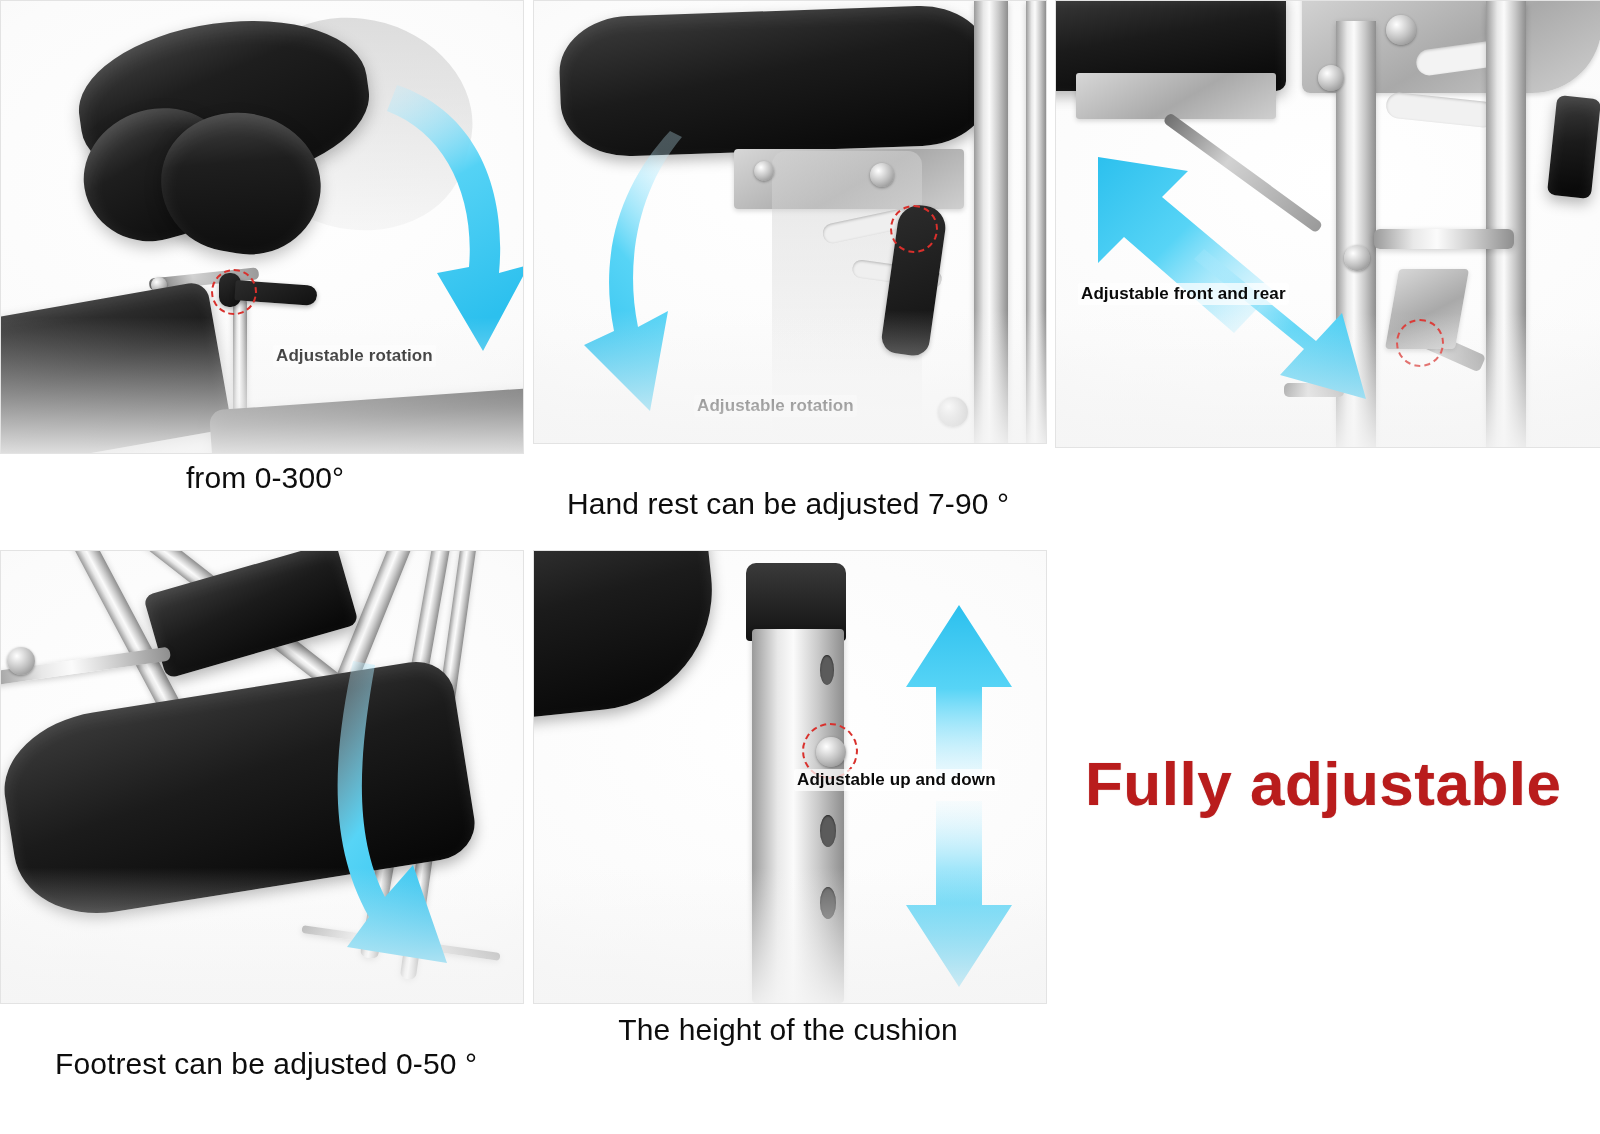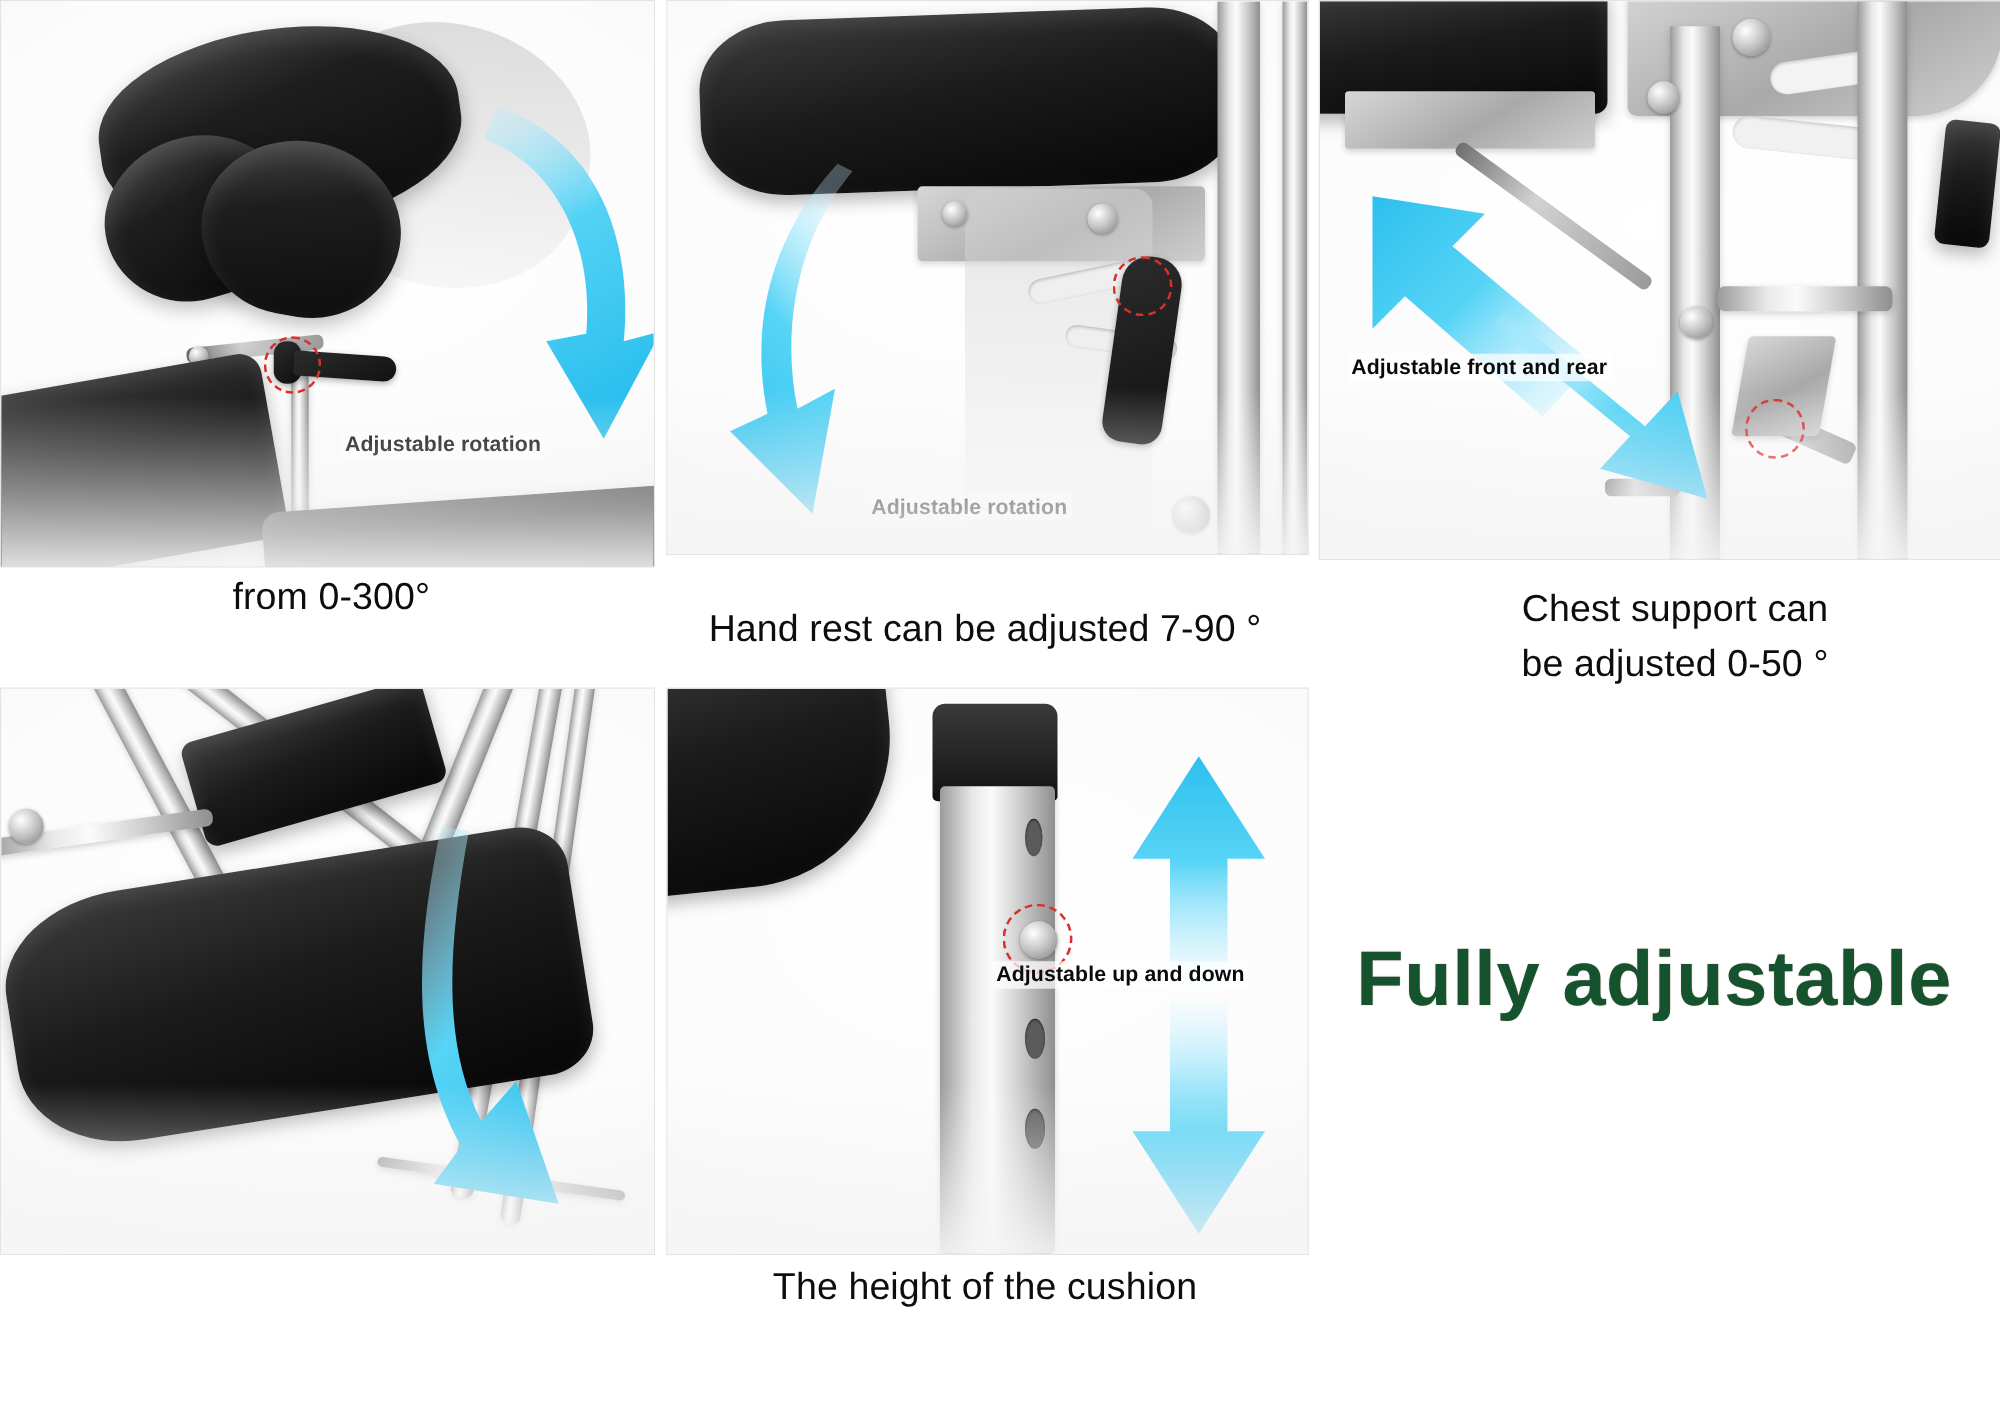--- a/index.html
+++ b/index.html
@@ -66,21 +66,21 @@
   }
 
   
   .arrowsvg{position:absolute;overflow:visible;pointer-events:none;}
 
   
   .headline{
     position:absolute;
     font-size:62px;
     font-weight:700;
-    color:#14532d;
+    color:#b91c1c;
     letter-spacing:.5px;
     white-space:nowrap;
     text-shadow:0 0 1px rgba(160,60,58,.55);
   }
 
   
   .pad{position:absolute;background:linear-gradient(165deg,#4a4a4a 0%,#1e1e1e 38%,#0b0b0b 100%);border-radius:50%/45%;box-shadow:inset 0 8px 20px rgba(255,255,255,.12), 0 6px 16px rgba(0,0,0,.25);}
   .pad-flat{position:absolute;background:linear-gradient(170deg,#3d3d3d 0%,#1b1b1b 45%,#060606 100%);box-shadow:inset 0 6px 16px rgba(255,255,255,.10), 0 6px 14px rgba(0,0,0,.28);}
   .ghost{position:absolute;background:linear-gradient(165deg,rgba(190,190,190,.55),rgba(235,235,235,.25));border-radius:50%/45%;}
   .tube{position:absolute;background:linear-gradient(90deg,#9a9a9a 0%,#e8e8e8 28%,#fbfbfb 45%,#c9c9c9 72%,#8e8e8e 100%);border-radius:6px;box-shadow:0 2px 6px rgba(0,0,0,.18);}
@@ -220,24 +220,20 @@
           </linearGradient>
         </defs>
         <path d="M14,6 L104,20 L78,46 L190,140 L150,182 L40,86 L14,112 Z" fill="url(#g3)"></path>
         <path d="M120,150 L232,242 L258,214 L282,300 L196,276 L220,250 L110,160 Z" fill="url(#g4)" transform="translate(0,-52)"></path>
       </svg>
 
       <div class="inlabel" style="left:22px;top:282px;">Adjustable front and rear</div>
     </div>
   </div>
 
-  <div class="caption" style="left:1090px;top:466px;width:500px;">
-    <span>Chest support can</span>
-    <span>be adjusted 0-50 °</span>
-  </div>
 
   <div class="panel" style="left:0px;top:550px;width:522px;height:452px;">
     <div class="photo">
 
       <div class="tube" style="left:150px;top:-40px;width:22px;height:360px;transform:rotate(-28deg);"></div>
       <div class="tube" style="left:330px;top:-50px;width:22px;height:380px;transform:rotate(22deg);"></div>
       <div class="tube" style="left:110px;top:-30px;width:20px;height:430px;transform:rotate(-52deg);transform-origin:top left;"></div>
       <div class="tube" style="left:396px;top:-20px;width:18px;height:430px;transform:rotate(10deg);"></div>
       <div class="tube" style="left:430px;top:-20px;width:16px;height:450px;transform:rotate(8deg);"></div>
 
@@ -255,20 +251,23 @@
             <stop offset="0%" stop-color="#bfeeff" stop-opacity="0.35"></stop>
             <stop offset="45%" stop-color="#57d4f6"></stop>
             <stop offset="100%" stop-color="#2cc0ee"></stop>
           </linearGradient>
         </defs>
         <path d="M24,6 C6,106 4,178 34,238 L62,206 L96,304 L-4,288 L18,258 C-24,184 -18,96 2,2 Z" transform="translate(30,0)" fill="url(#g5)"></path>
       </svg>
     </div>
   </div>
 
+  <div class="caption" style="left:6px;top:1042px;width:520px;">
+    <span>Footrest can be adjusted 0-50 °</span>
+  </div>
 
   <div class="panel" style="left:533px;top:550px;width:512px;height:452px;">
     <div class="photo">
 
       <div class="pad-flat" style="left:-80px;top:-40px;width:260px;height:200px;border-radius:0 0 120px 0;transform:rotate(-6deg);"></div>
 
       <div class="cap" style="left:212px;top:12px;width:100px;height:78px;"></div>
       <div class="tube" style="left:218px;top:78px;width:92px;height:374px;border-radius:4px;"></div>
       <div class="slot" style="left:286px;top:104px;width:14px;height:30px;"></div>
       <div class="slot" style="left:286px;top:264px;width:16px;height:32px;"></div>

